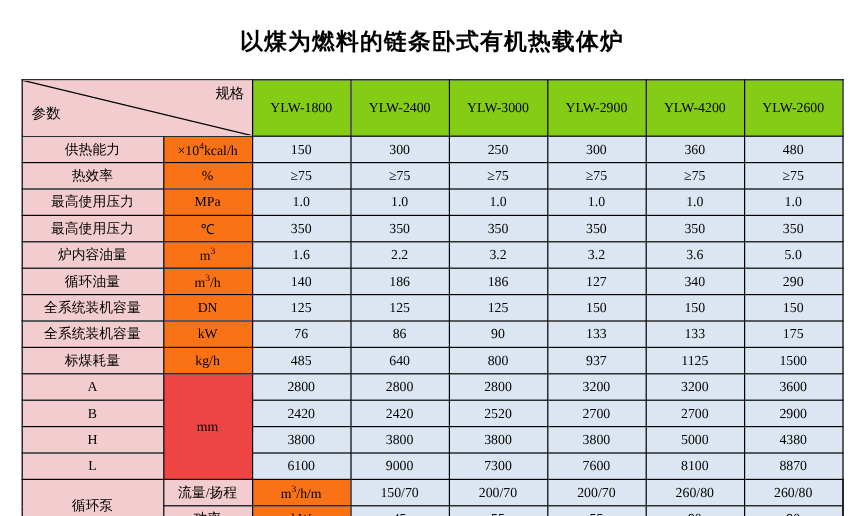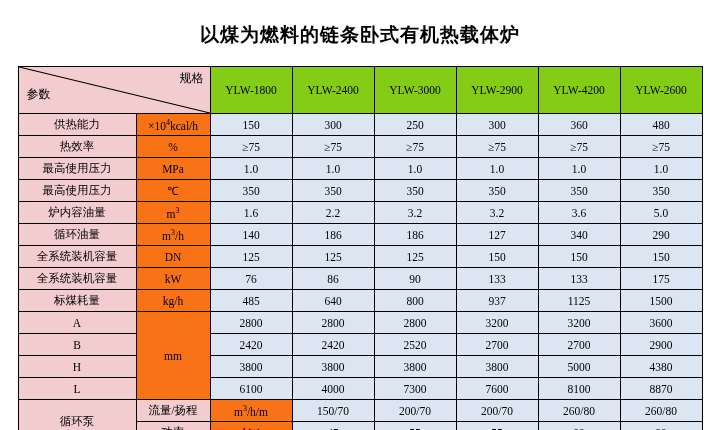--- a/index.html
+++ b/index.html
@@ -88,21 +88,21 @@
   }
   .sup {
     font-size: 8px;
     vertical-align: super;
   }
   .abcd-name {
     background: #f2ccce;
     text-align: center;
   }
   .mm-cell {
-    background: #f97316;
+    background: #ef4444;
     font-size: 11px;
     vertical-align: middle;
   }
   col.c-name { width: 118px; }
   col.c-unit { width: 74px; }
   col.c-val  { width: 82px; }
 </style>
 </head>
 <body>
 
@@ -265,21 +265,21 @@
         <td>3800</td>
         <td>3800</td>
         <td>3800</td>
         <td>5000</td>
         <td>4380</td>
       </tr>
 
       <tr>
         <td class="abcd-name">L</td>
         <td>6100</td>
-        <td>4000</td>
+        <td>9000</td>
         <td>7300</td>
         <td>7600</td>
         <td>8100</td>
         <td>8870</td>
       </tr>
 
       <tr>
         <td class="rowname" rowspan="2" style="width:58px">循环泵</td>
         <td class="rowname">流量/扬程</td>
         <td class="unitcell" style=""><span>m</span><span class="sup">3</span><span>/h/m</span></td>

